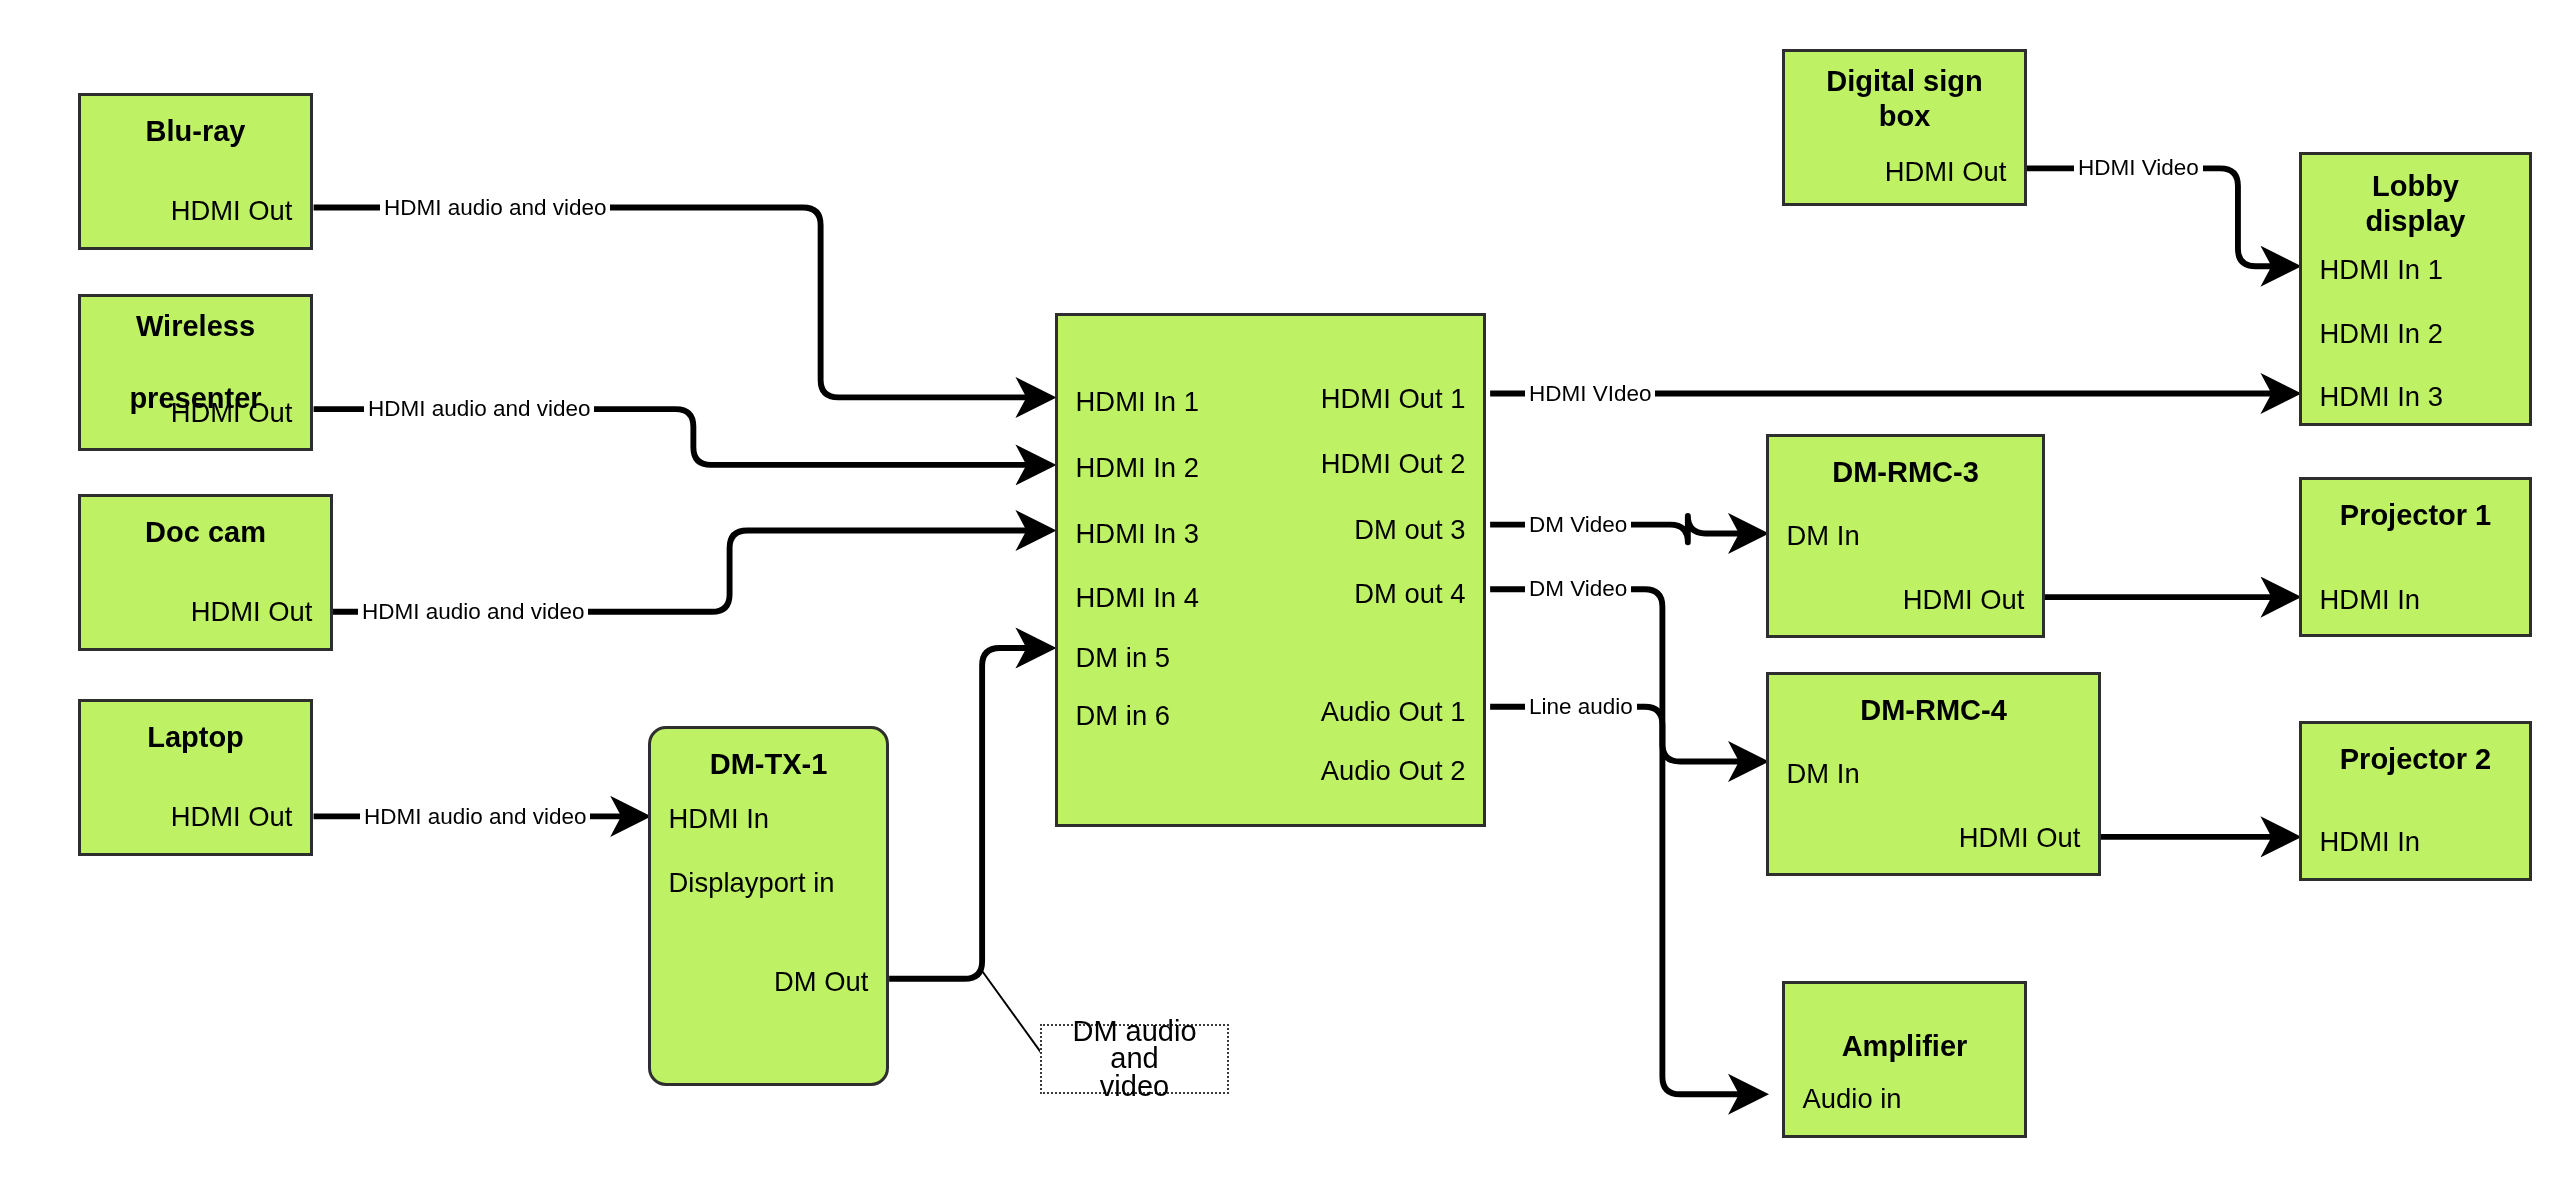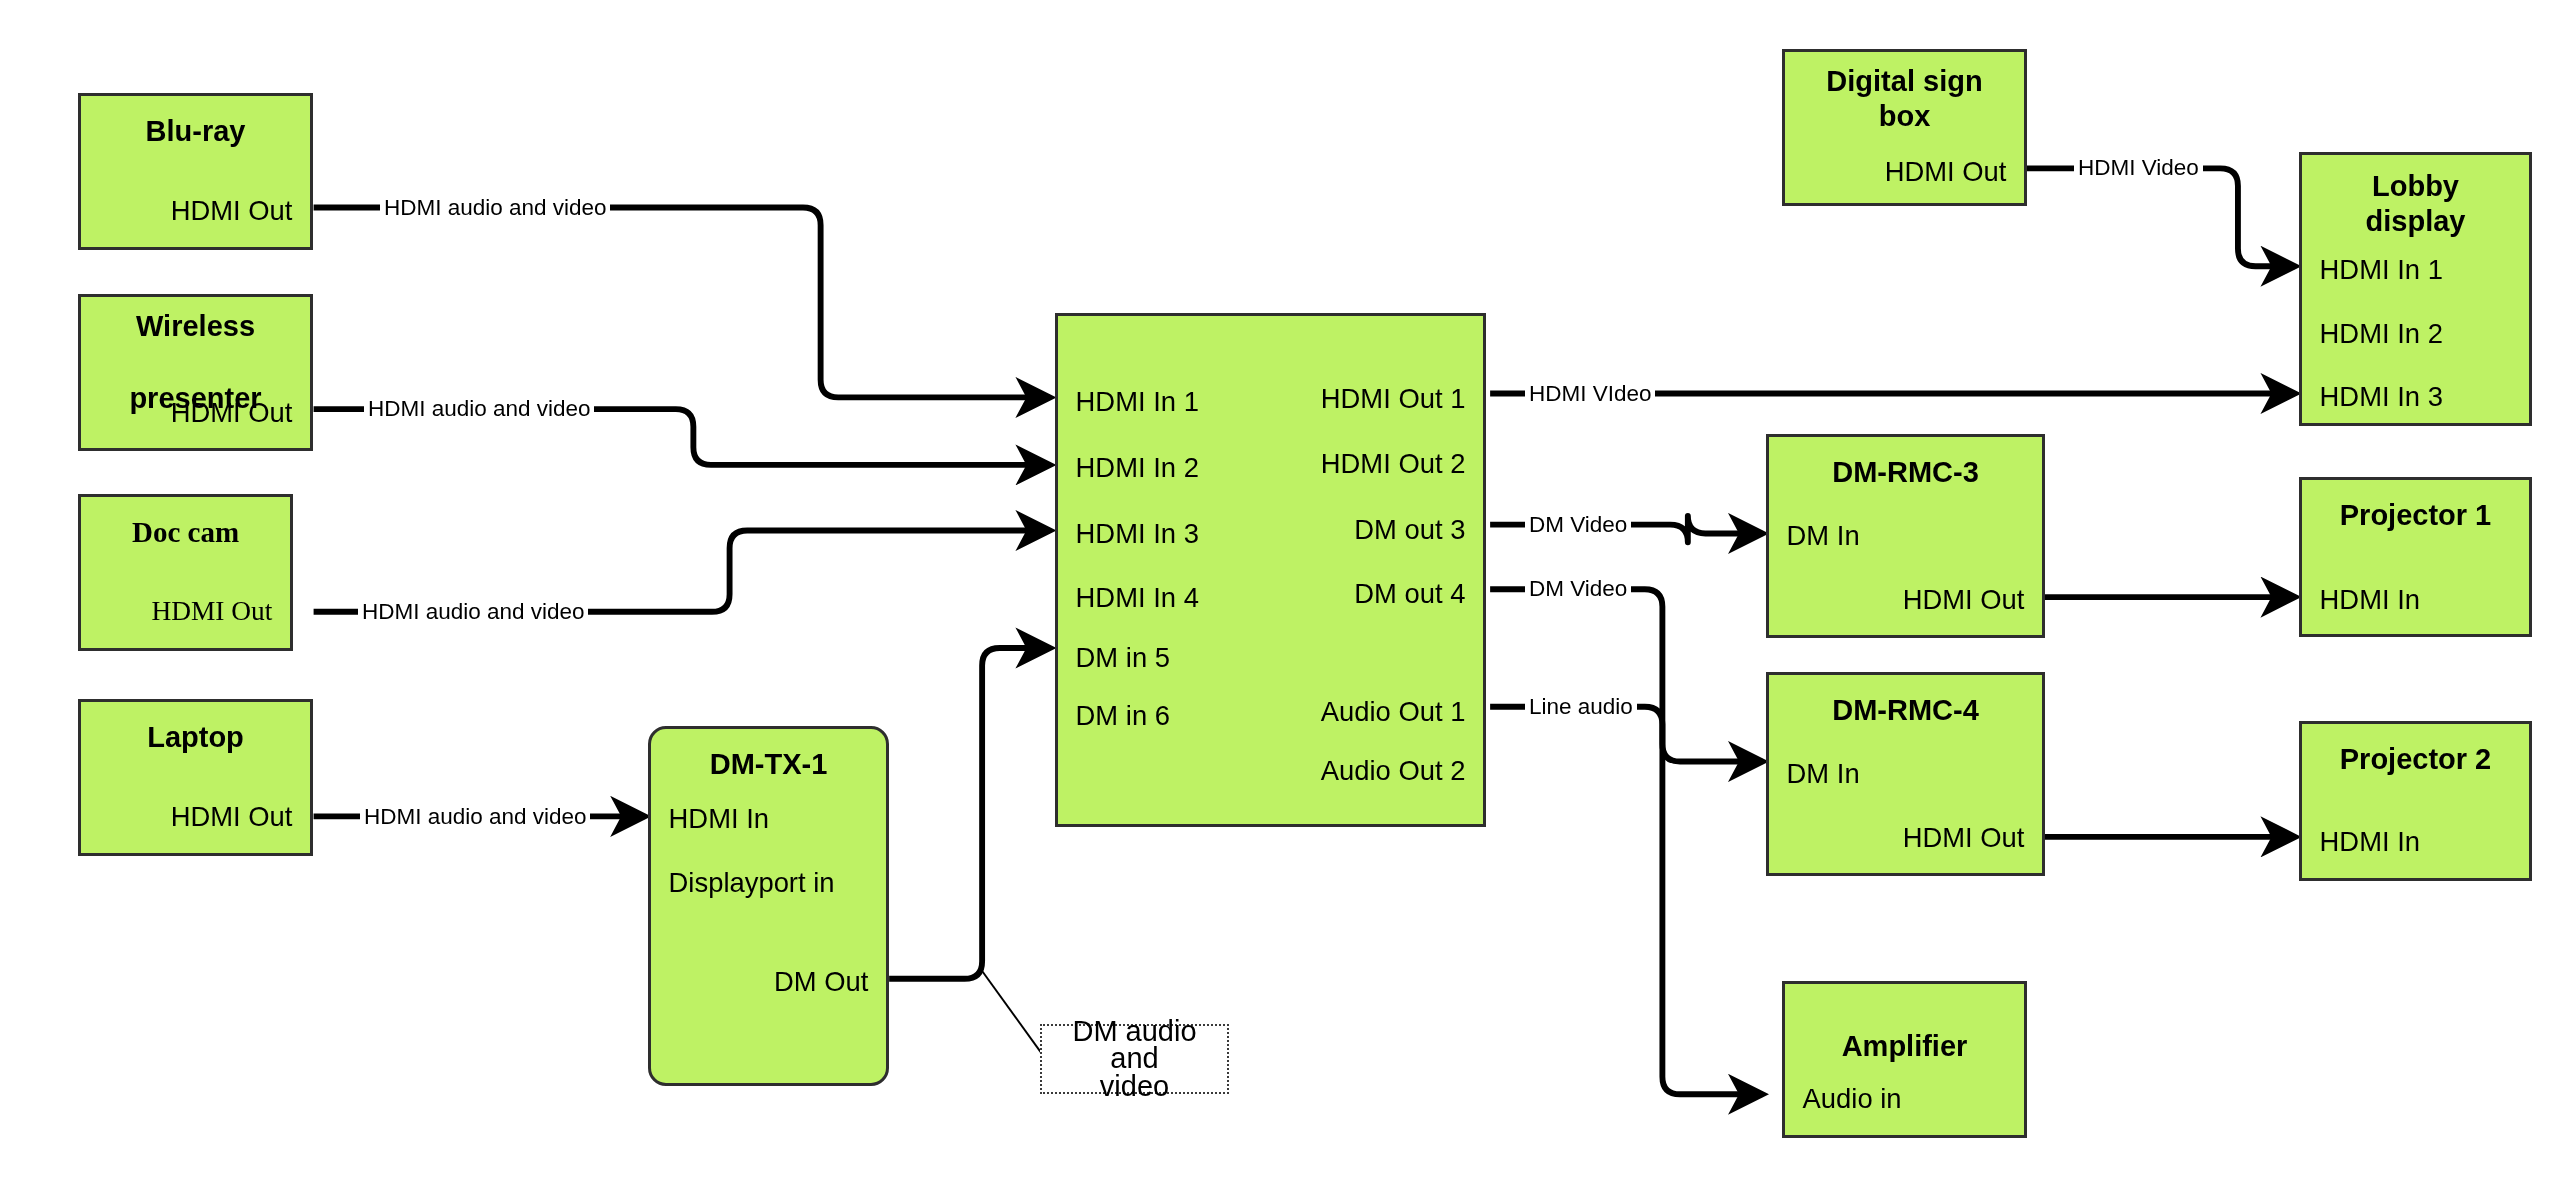--- a/index.html
+++ b/index.html
@@ -129,21 +129,21 @@
     <div class="node-title" style="top:17.6px;">Blu-ray</div>
     <div class="port right" style="top:99px;">HDMI Out</div>
   </div>
 
   <div class="node" style="left:78px; top:294px; width:235px; height:157px;">
     <div class="node-title" style="top:11.7px;">Wireless</div>
     <div class="node-title" style="top:47px;margin-top:37px;">presenter</div>
     <div class="port right" style="top:100px;">HDMI Out</div>
   </div>
 
-  <div class="node" style="left:78px; top:494px; width:215px; height:157px;font-family:Liberation Serif, serif;">
+  <div class="node" style="left:78px; top:494px; width:255px; height:157px;">
     <div class="node-title" style="top:17.6px;">Doc cam</div>
     <div class="port right" style="top:99px;">HDMI Out</div>
   </div>
 
   <div class="node" style="left:78px; top:699px; width:235px; height:157px;">
     <div class="node-title" style="top:17.6px;">Laptop</div>
     <div class="port right" style="top:99px;">HDMI Out</div>
   </div>
 
   <div class="node" style="left:648px; top:726px; width:241px; height:360px;border-radius:18px;">
@@ -183,21 +183,21 @@
     <div class="port left" style="top:163px;">HDMI In 2</div>
     <div class="port left" style="top:226px;">HDMI In 3</div>
   </div>
 
   <div class="node" style="left:1766px; top:434px; width:279px; height:204px;">
     <div class="node-title" style="top:17.6px;">DM-RMC-3</div>
     <div class="port left" style="top:83px;">DM In</div>
     <div class="port right" style="top:147px;">HDMI Out</div>
   </div>
 
-  <div class="node" style="left:1766px; top:672px; width:279px; height:204px;">
+  <div class="node" style="left:1766px; top:672px; width:335px; height:204px;">
     <div class="node-title" style="top:17.6px;">DM-RMC-4</div>
     <div class="port left" style="top:83px;">DM In</div>
     <div class="port right" style="top:147px;">HDMI Out</div>
   </div>
 
   <div class="node" style="left:2299px; top:477px; width:233px; height:160px;">
     <div class="node-title" style="top:17.6px;">Projector 1</div>
     <div class="port left" style="top:104px;">HDMI In</div>
   </div>
 

